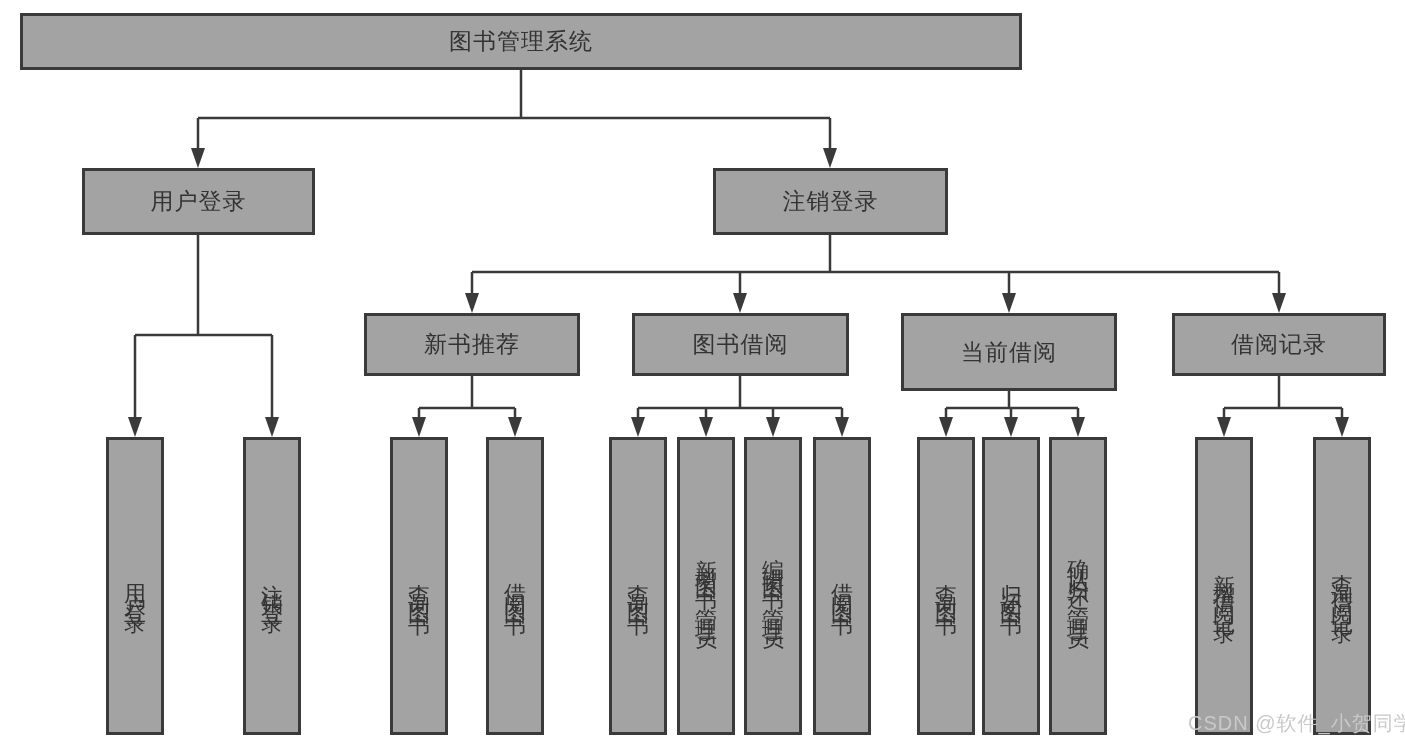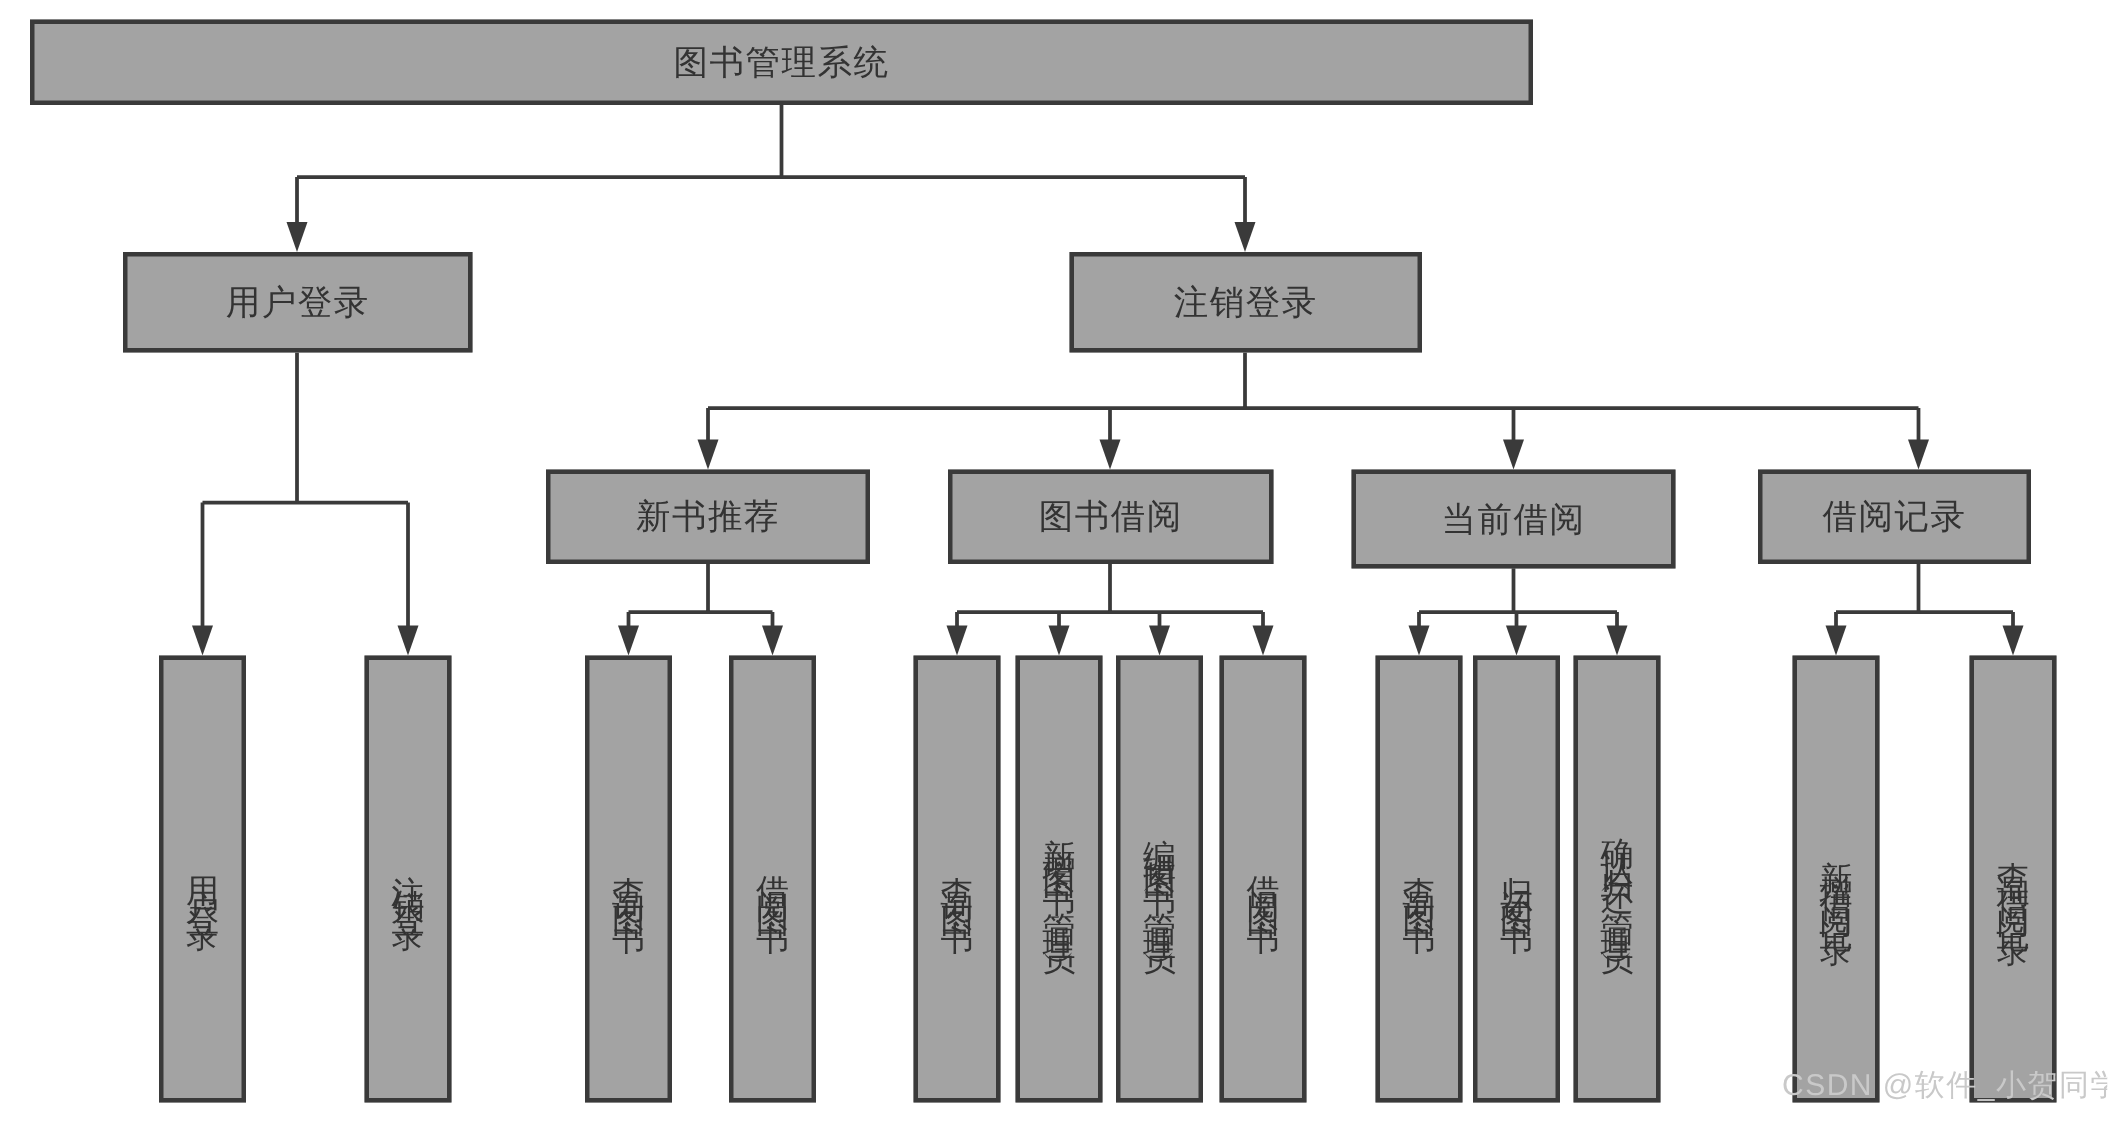--- a/index.html
+++ b/index.html
@@ -111,24 +111,24 @@
   <div class="node" style="left:713px; top:168px; width:235px; height:67px;">
     <span class="label">注销登录</span>
   </div>
 
   <div class="node" style="left:632px; top:313px; width:217px; height:63px;">
     <span class="label">图书借阅</span>
   </div>
   <div class="node" style="left:364px; top:313px; width:216px; height:63px;">
     <span class="label">新书推荐</span>
   </div>
-  <div class="node" style="left:901px; top:313px; width:216px; height:66px;">
+  <div class="node" style="left:901px; top:313px; width:216px; height:78px;">
     <span class="label">当前借阅</span>
   </div>
-  <div class="node" style="left:1172px; top:313px; width:182px; height:63px;">
+  <div class="node" style="left:1172px; top:313px; width:214px; height:63px;">
     <span class="label">借阅记录</span>
   </div>
 
   <div class="node leaf" style="left:106px; top:437px; width:58px; height:298px;">
     <span class="label">用户登录</span>
   </div>
   <div class="node leaf" style="left:243px; top:437px; width:58px; height:298px;">
     <span class="label">注销登录</span>
   </div>
 

